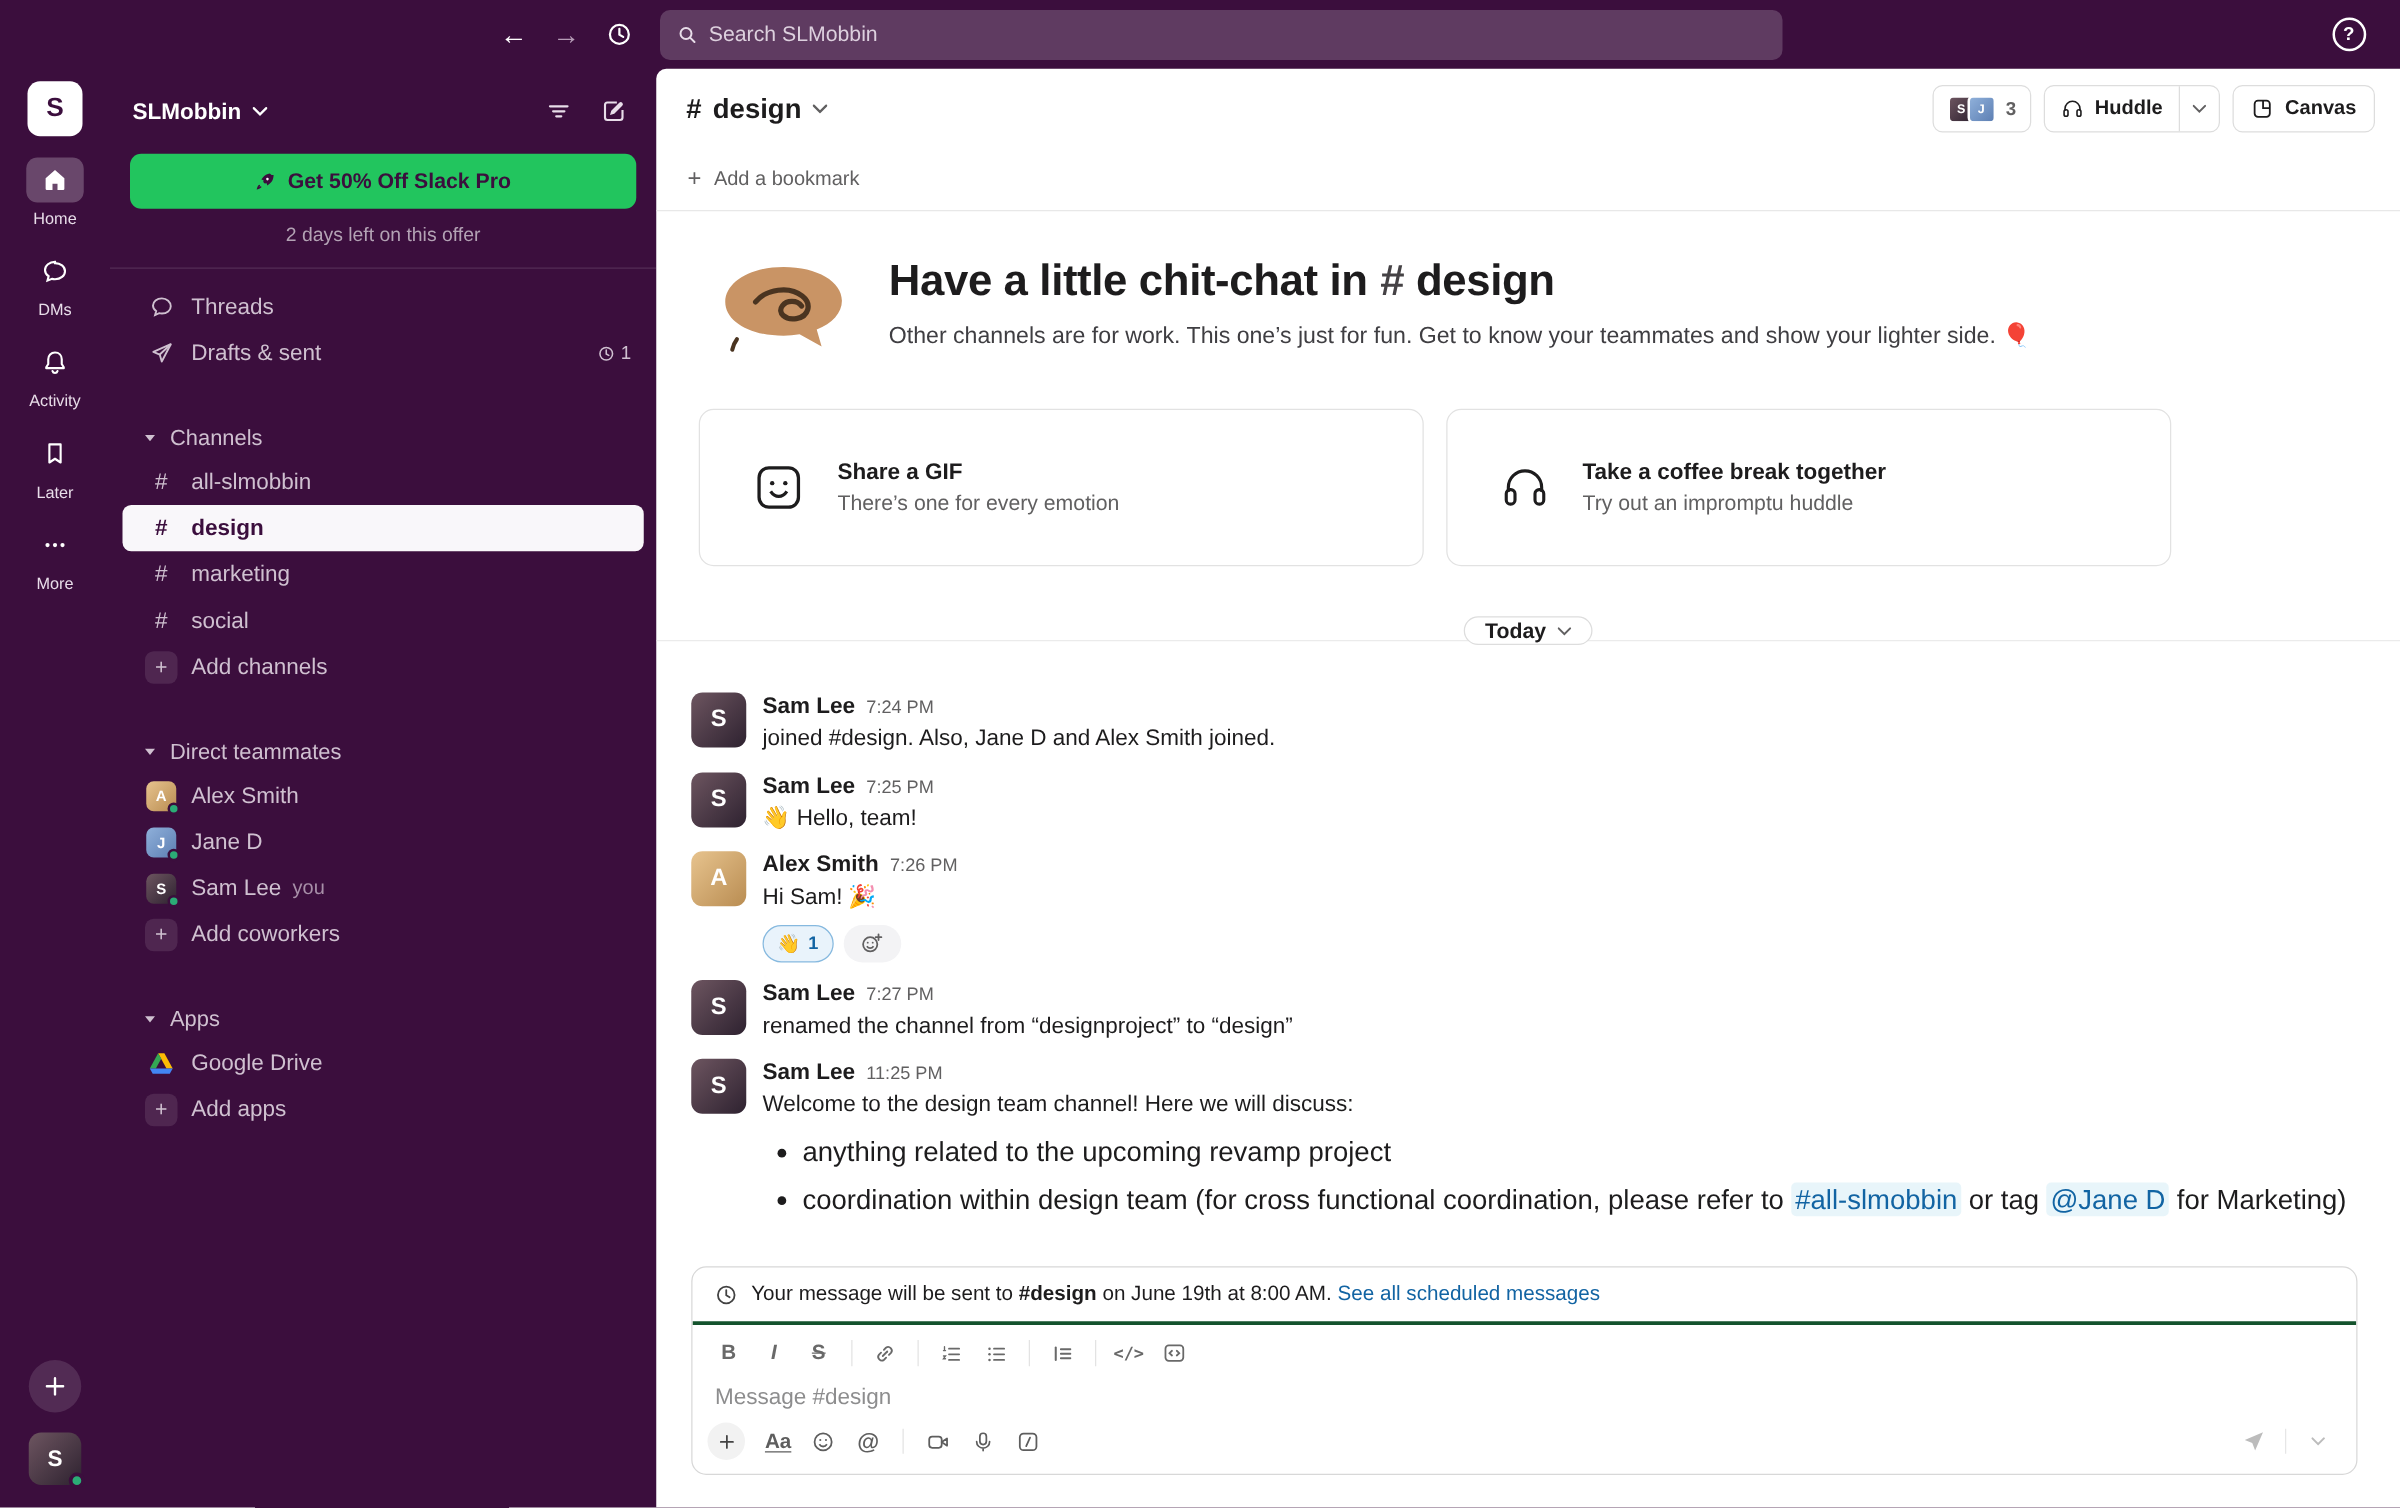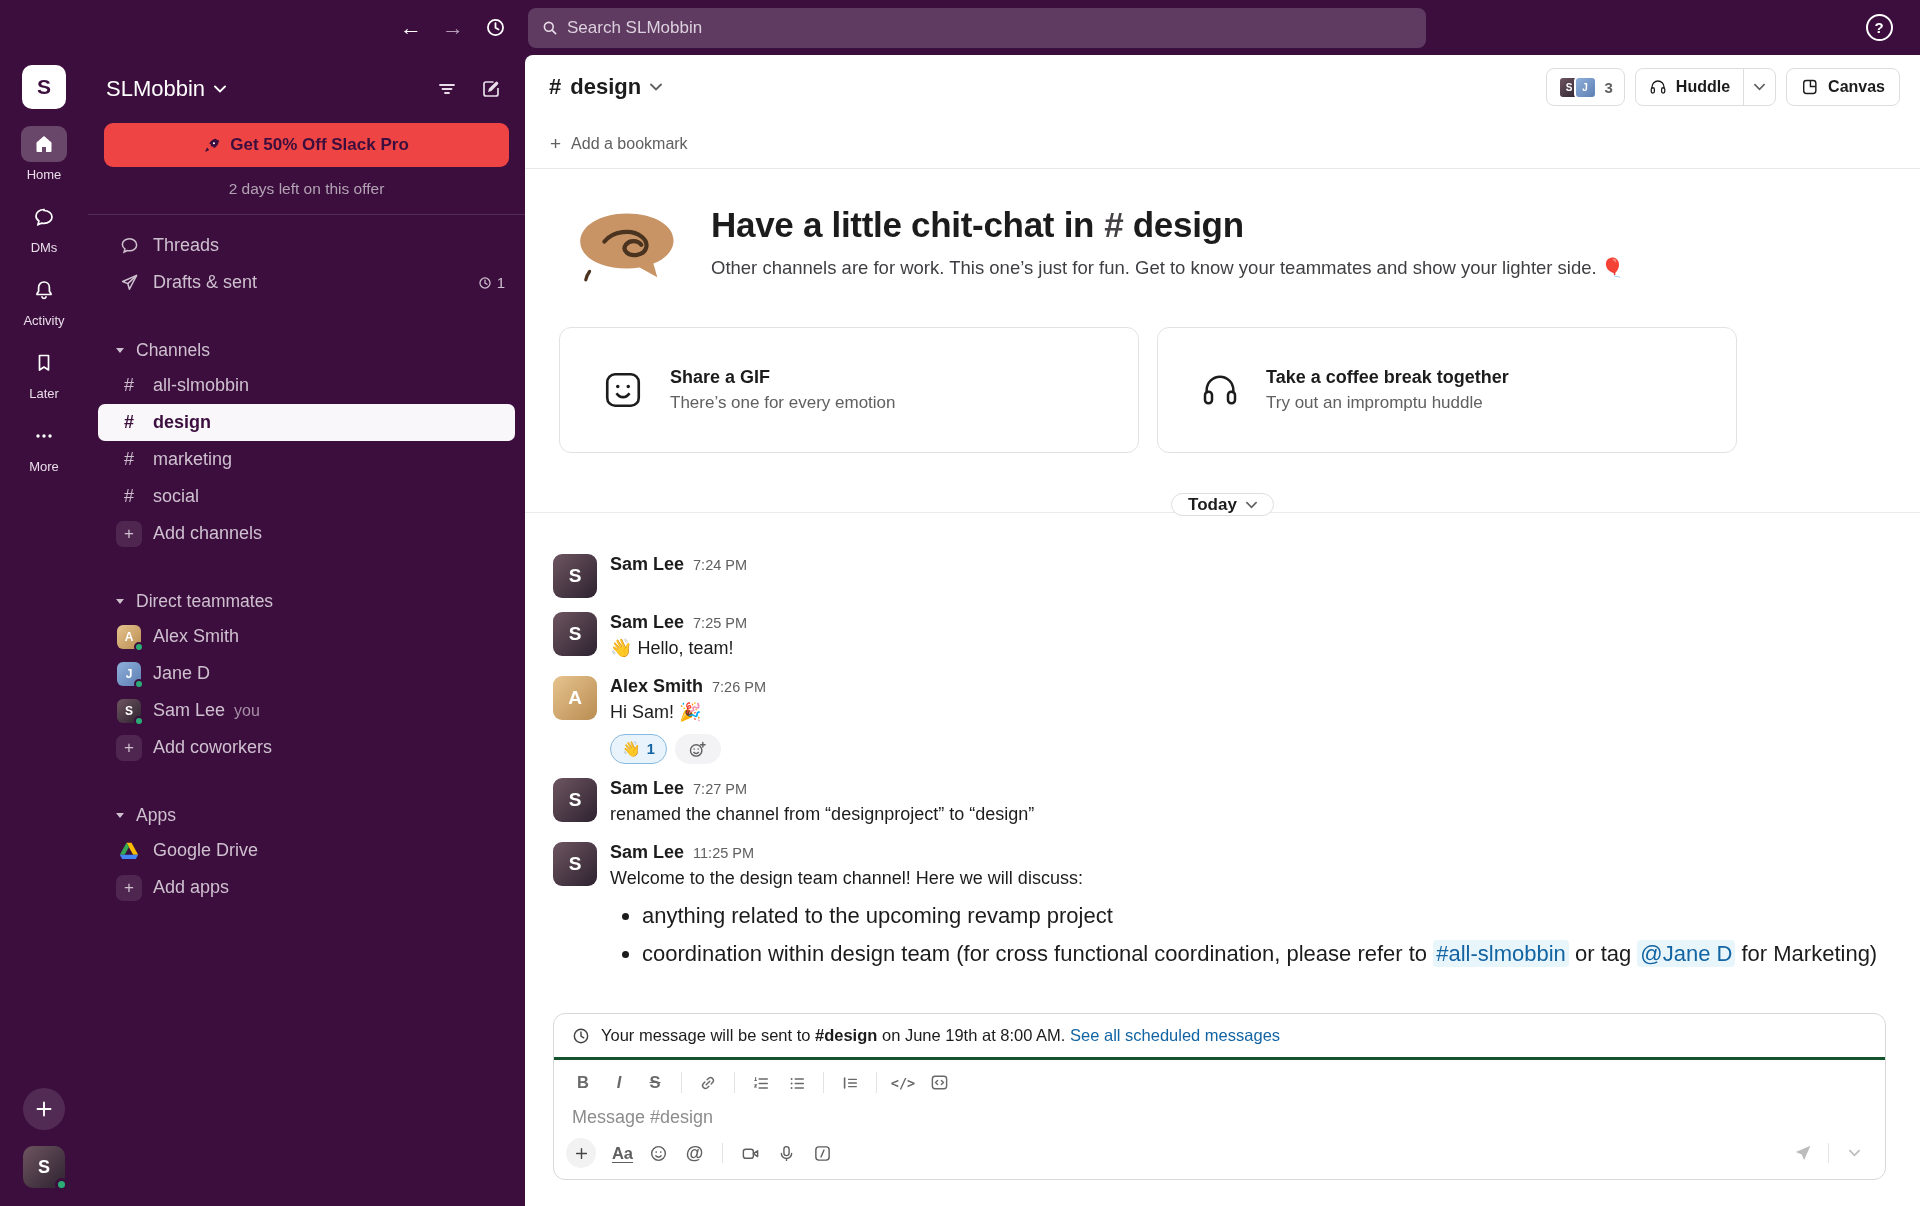--- a/index.html
+++ b/index.html
@@ -31,25 +31,25 @@
 .rail-item.active .rail-ic{background:rgba(255,255,255,.24);}
 .rail-label{font-size:13px;font-weight:400;color:#e8dde9;}
 .rail-spacer{flex:1;}
 .rail-plus{width:42px;height:42px;border-radius:50%;background:rgba(255,255,255,.12);color:#fff;display:flex;align-items:center;justify-content:center;margin-bottom:16px;}
 .rail-avatar{width:42px;height:42px;border-radius:10px;background:linear-gradient(135deg,#6d5560,#2e2230);position:relative;display:flex;align-items:center;justify-content:center;color:#fff;font-weight:700;font-size:18px;}
 .presence{position:absolute;right:-3px;bottom:-3px;width:13px;height:13px;border-radius:50%;background:#2bac76;border:3px solid #3b0e3d;}
 
 
 .sidebar{width:437px;flex:none;display:flex;flex-direction:column;color:#cfc0d0;padding-top:6px;overflow:hidden;}
 .sb-header{display:flex;align-items:center;padding:10px 16px 12px 18px;}
-.sb-title{display:flex;align-items:center;gap:9px;color:#fff;font-size:22px;font-weight:400;}
+.sb-title{display:flex;align-items:center;gap:9px;color:#fff;font-size:18px;font-weight:700;}
 .sb-actions{margin-left:auto;display:flex;gap:8px;}
 .sb-action{width:36px;height:36px;border-radius:8px;display:flex;align-items:center;justify-content:center;color:#e8dde9;}
 .promo{padding:4px 16px 0;}
-.promo-btn{width:100%;height:44px;background:#ef4444;border-radius:9px;display:flex;align-items:center;justify-content:center;gap:9px;color:#3b0e3d;font-size:17px;font-weight:700;}
+.promo-btn{width:100%;height:44px;background:#22c55e;border-radius:9px;display:flex;align-items:center;justify-content:center;gap:9px;color:#3b0e3d;font-size:17px;font-weight:700;}
 .promo-note{text-align:center;font-size:15.5px;color:#b3a2b4;padding:13px 0 16px;}
 .sb-divider{border-top:1px solid rgba(255,255,255,.13);}
 .sb-scroll{padding:12px 10px 10px;overflow:hidden;}
 .sb-row{height:37px;border-radius:7px;display:flex;align-items:center;padding:0 10px 0 18px;font-size:18px;color:#cfc0d0;width:100%;text-align:left;}
 .sb-ic{width:26px;display:flex;justify-content:center;margin-right:11px;flex:none;color:#cfc0d0;font-size:18px;}
 .sb-row.selected{background:#f9f7fa;color:#3b0e3d;font-weight:700;}
 .sb-row.selected .sb-ic{color:#3b0e3d;}
 .sb-right{margin-left:auto;display:flex;align-items:center;gap:5px;font-size:15px;color:#cfc0d0;}
 .sb-section{margin-top:32px;}
 .sb-sec-head{height:34px;display:flex;align-items:center;padding:0 10px 0 17px;gap:11px;font-size:17.5px;color:#cfc0d0;width:100%;text-align:left;}
@@ -494,20 +494,21 @@
 
       <div class="messages">
 
         <div class="msg">
           <button class="msg-avatar av-sam">S</button>
           <div>
             <div class="msg-head">
               <button class="msg-author">Sam Lee</button>
               <span class="msg-time">7:24 PM</span>
             </div>
+            <div class="msg-text">joined #design. Also, Jane D and Alex Smith joined.</div>
           </div>
         </div>
 
         <div class="msg">
           <button class="msg-avatar av-sam">S</button>
           <div>
             <div class="msg-head">
               <button class="msg-author">Sam Lee</button>
               <span class="msg-time">7:25 PM</span>
             </div>

